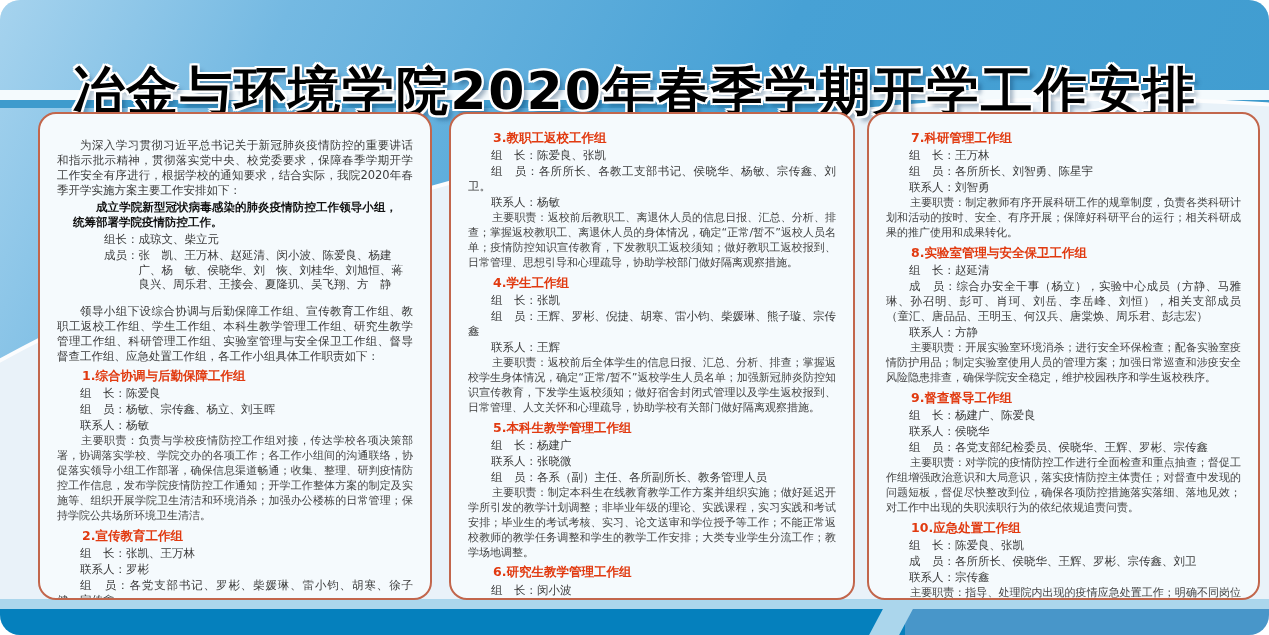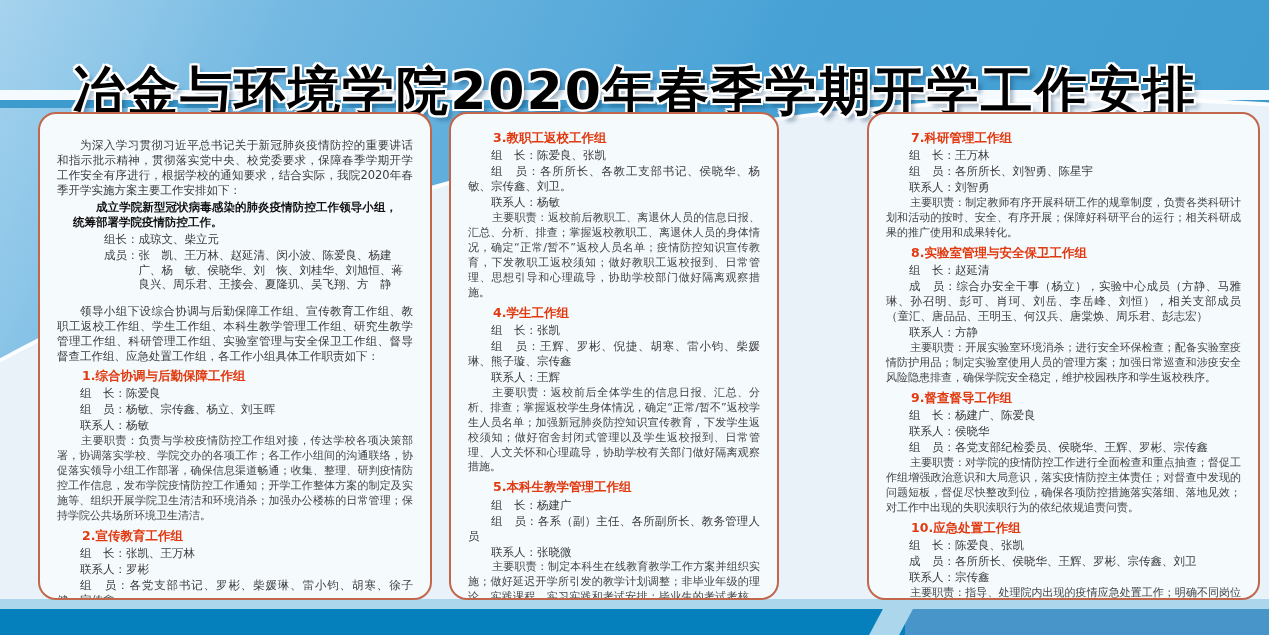--- a/index.html
+++ b/index.html
@@ -1,17 +1,17 @@
 <!DOCTYPE html>
 <html><head>
 <meta charset="utf-8">
 <style>
   html,body{margin:0;padding:0;}
   body{font-family:"DejaVu Sans","Liberation Sans",sans-serif;}
-  .poster{position:relative;width:1269px;height:635px;overflow:hidden;background:#e9f2f9;}
+  .poster{position:relative;width:1269px;height:635px;overflow:hidden;background:#e9f2f9;border-radius:20px;}
 
   
   .banner{position:absolute;left:0;top:0;width:1269px;height:420px;z-index:0;
     background:linear-gradient(115deg,#a6d3ee 0%,#74b9e2 20%,#47a1d5 55%,#3f9ccf 100%);}
   .stripe-white{position:absolute;left:0;top:90px;width:1269px;height:10px;background:#f4fafd;z-index:1;}
   .stripe-blue{position:absolute;left:0;top:100px;width:1269px;height:8px;background:#3e9bcd;z-index:1;}
 
   
   .field{position:absolute;left:-600px;top:97px;width:3400px;height:2200px;border-radius:50%;
     background:#e9f2f9;border:4px solid rgba(255,255,255,.85);box-sizing:border-box;z-index:2;}
@@ -27,21 +27,21 @@
   .title{position:absolute;left:0;top:22px;width:1269px;text-align:center;z-index:5;
     font-size:52px;font-weight:900;letter-spacing:2px;color:#000;
     text-shadow:-2px 0 0 #fff,2px 0 0 #fff,0 -2px 0 #fff,0 2px 0 #fff,
       -2px -2px 0 #fff,2px 2px 0 #fff,-2px 2px 0 #fff,2px -2px 0 #fff,5px 5px 4px rgba(0,40,80,.35);}
 
   
   .panel{position:absolute;top:112px;height:488px;background:#f5fafd;border:2px solid #c2664c;
     border-radius:18px;box-sizing:border-box;padding:12px 17px;overflow:hidden;z-index:6;
     color:#3b3b3b;font-size:11.5px;line-height:1.3;}
   .panel-1{left:38px;width:394px;}
-  .panel-2{left:449px;width:330px;}
+  .panel-2{left:449px;width:406px;}
   .panel-3{left:857px;width:393px;margin-left:10px;}
 
   .para{margin:12px 0 2px 0;text-indent:2em;text-align:justify;}
   .para-bold{margin:2px 16px;text-indent:2em;font-weight:bold;color:#111;text-align:justify;}
   .kv{display:flex;padding-left:2em;margin:0 0 1px 0;}
   .kv-label{white-space:nowrap;margin-left:24px;}
   .kv-value{flex:1;}
 
   .g-head{margin:4px 0 2px 0;padding-left:2em;font-size:12.5px;font-weight:bold;color:#e13a10;}
   .g-line{margin:0 0 1px 0;text-indent:2em;text-align:justify;}
@@ -102,22 +102,22 @@
     <section class="group">
       <h3 class="g-head">4.学生工作组</h3>
       <p class="g-line">组　长：张凯</p>
       <p class="g-line">组　员：王辉、罗彬、倪捷、胡寒、雷小钧、柴媛琳、熊子璇、宗传鑫</p>
       <p class="g-line">联系人：王辉</p>
       <p class="g-duty">主要职责：返校前后全体学生的信息日报、汇总、分析、排查；掌握返校学生身体情况，确定“正常/暂不”返校学生人员名单；加强新冠肺炎防控知识宣传教育，下发学生返校须知；做好宿舍封闭式管理以及学生返校报到、日常管理、人文关怀和心理疏导，协助学校有关部门做好隔离观察措施。</p>
     </section>
     <section class="group">
       <h3 class="g-head">5.本科生教学管理工作组</h3>
       <p class="g-line">组　长：杨建广</p>
+      <p class="g-line">联系人：张晓微</p>
       <p class="g-line">组　员：各系（副）主任、各所副所长、教务管理人员</p>
-      <p class="g-line">联系人：张晓微</p>
       <p class="g-duty">主要职责：制定本科生在线教育教学工作方案并组织实施；做好延迟开学所引发的教学计划调整；非毕业年级的理论、实践课程，实习实践和考试安排；毕业生的考试考核、实习、论文送审和学位授予等工作；不能正常返校教师的教学任务调整和学生的教学工作安排；大类专业学生分流工作；教学场地调整。</p>
     </section>
     <section class="group">
       <h3 class="g-head">6.研究生教学管理工作组</h3>
       <p class="g-line">组　长：闵小波</p>
       <p class="g-line">组　员：各所副所长、戴艳阳、齐天贵</p>
 
     </section>
   </div>
 

